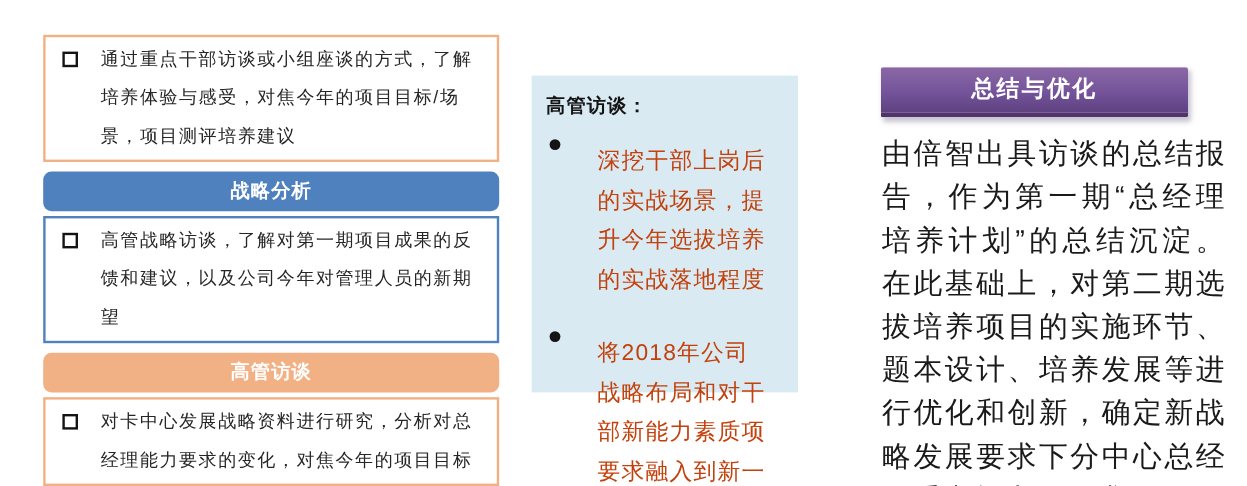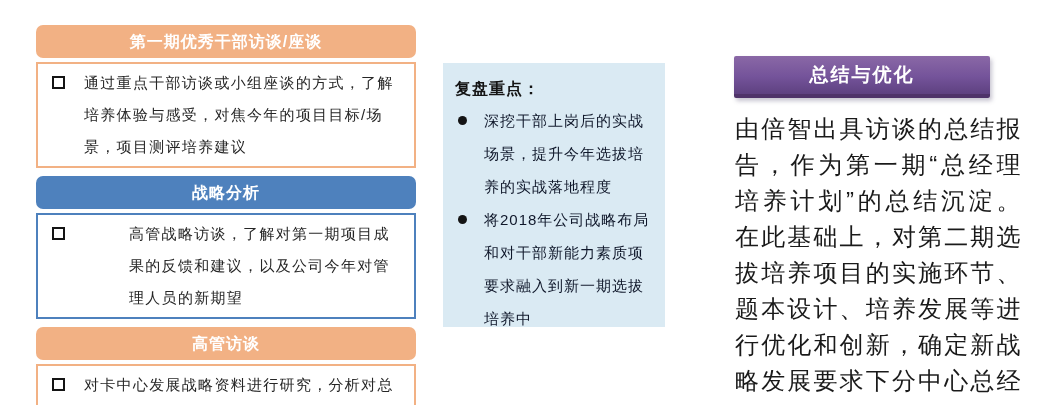--- a/index.html
+++ b/index.html
@@ -23,21 +23,21 @@
   .hdr.blue   { background: #4E81BD; }
   .bodybox {
     background: #ffffff;
     border: 2px solid;
     margin: 4px 0 8px 0;
     padding: 3px 8px 3px 12px;
     display: flex;
     box-sizing: border-box;
   }
   .bodybox.orange { border-color: #F2B184; }
-  .bodybox.blue   { border-color: #4E81BD; gap: 45px; }
+  .bodybox.blue   { border-color: #4E81BD; }
   .sq {
     flex: 0 0 auto; width: 9px; height: 9px;
     border: 2px solid #141414;
     margin: 9px 19px 0 2px;
   }
   .bodybox p {
     margin: 0; font-size: 15px; line-height: 32px;
     letter-spacing: 1.3px; color: #262626;
   }
   
@@ -52,23 +52,23 @@
     font-size: 16px; font-weight: bold; color: #141414;
     line-height: 30px; letter-spacing: 1px;
   }
   .mid-item { display: flex; }
   .dot {
     flex: 0 0 auto; width: 9px; height: 9px;
     border-radius: 50%; background: #141414;
     margin: 12px 17px 0 3px;
   }
   .mid-item p {
-    margin: 0; width: 170px;
-    font-size: 15px; line-height: 33px;
-    letter-spacing: 1px; color: #0f172a;
+    margin: 14px; width: 170px;
+    font-size: 19px; line-height: 33px;
+    letter-spacing: 1px; color: #c2410c;
   }
   
   .right-col { position: absolute; left: 730px; top: 56px; width: 292px; }
   .purple-hdr {
     margin-left: 4px; width: 256px; height: 42px;
     line-height: 38px; text-align: center;
     color: #ffffff; font-weight: bold; font-size: 19px; letter-spacing: 2px;
     background: linear-gradient(180deg, #8A68A6 0%, #74539A 55%, #5E4180 100%);
     border-bottom: 4px solid #4F3369;
     border-radius: 2px;
@@ -83,21 +83,20 @@
   }
 </style>
 </head>
 <body>
 
 <div class="slide">
 
   <div class="left-col">
 
     <div>
-      <div class="hdr orange">第一期优秀干部访谈/座谈</div>
       <div class="bodybox orange">
         <span class="sq"></span>
         <p>通过重点干部访谈或小组座谈的方式，了解培养体验与感受，对焦今年的项目目标/场景，项目测评培养建议</p>
       </div>
     </div>
 
     <div>
       <div class="hdr blue">战略分析</div>
       <div class="bodybox blue">
         <span class="sq"></span>
@@ -109,21 +108,21 @@
       <div class="hdr orange">高管访谈</div>
       <div class="bodybox orange">
         <span class="sq"></span>
         <p>对卡中心发展战略资料进行研究，分析对总经理能力要求的变化，对焦今年的项目目标</p>
       </div>
     </div>
 
   </div>
 
   <div class="mid-panel">
-    <div class="mid-heading">复盘重点：</div>
+    <div class="mid-heading">高管访谈：</div>
     <div class="mid-item">
       <span class="dot"></span>
       <p>深挖干部上岗后的实战场景，提升今年选拔培养的实战落地程度</p>
     </div>
     <div class="mid-item">
       <span class="dot"></span>
       <p>将2018年公司战略布局和对干部新能力素质项要求融入到新一期选拔培养中</p>
     </div>
   </div>
 

